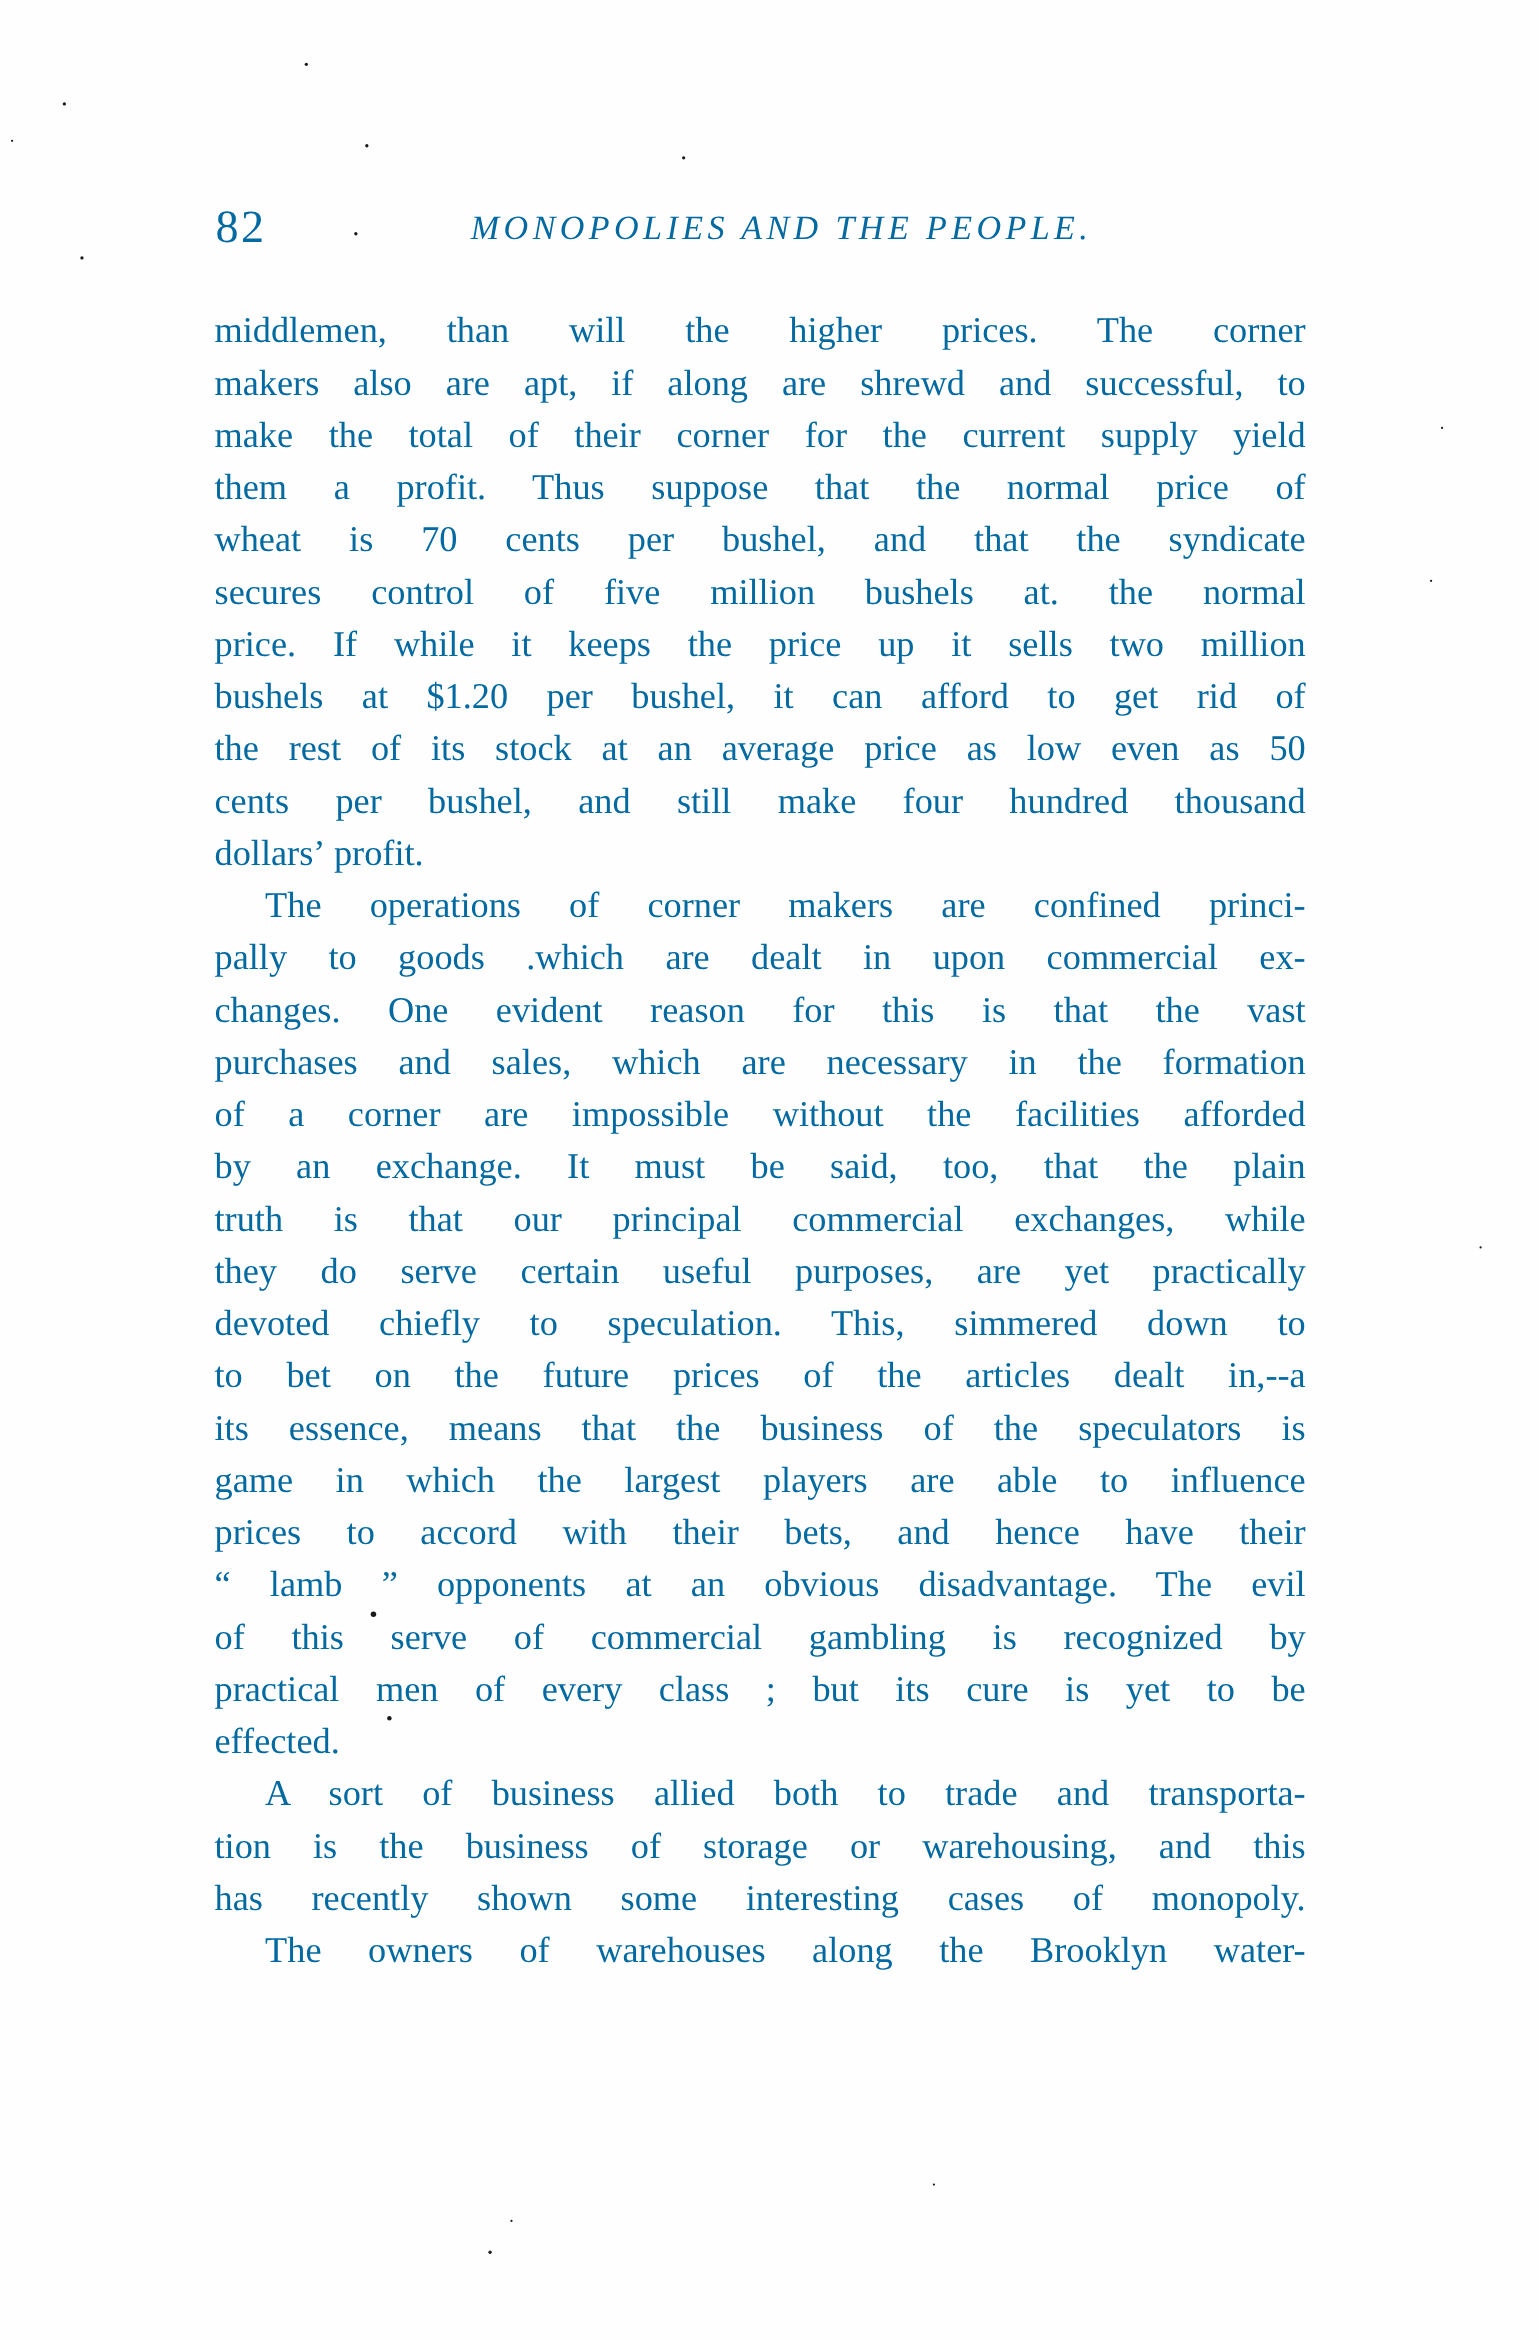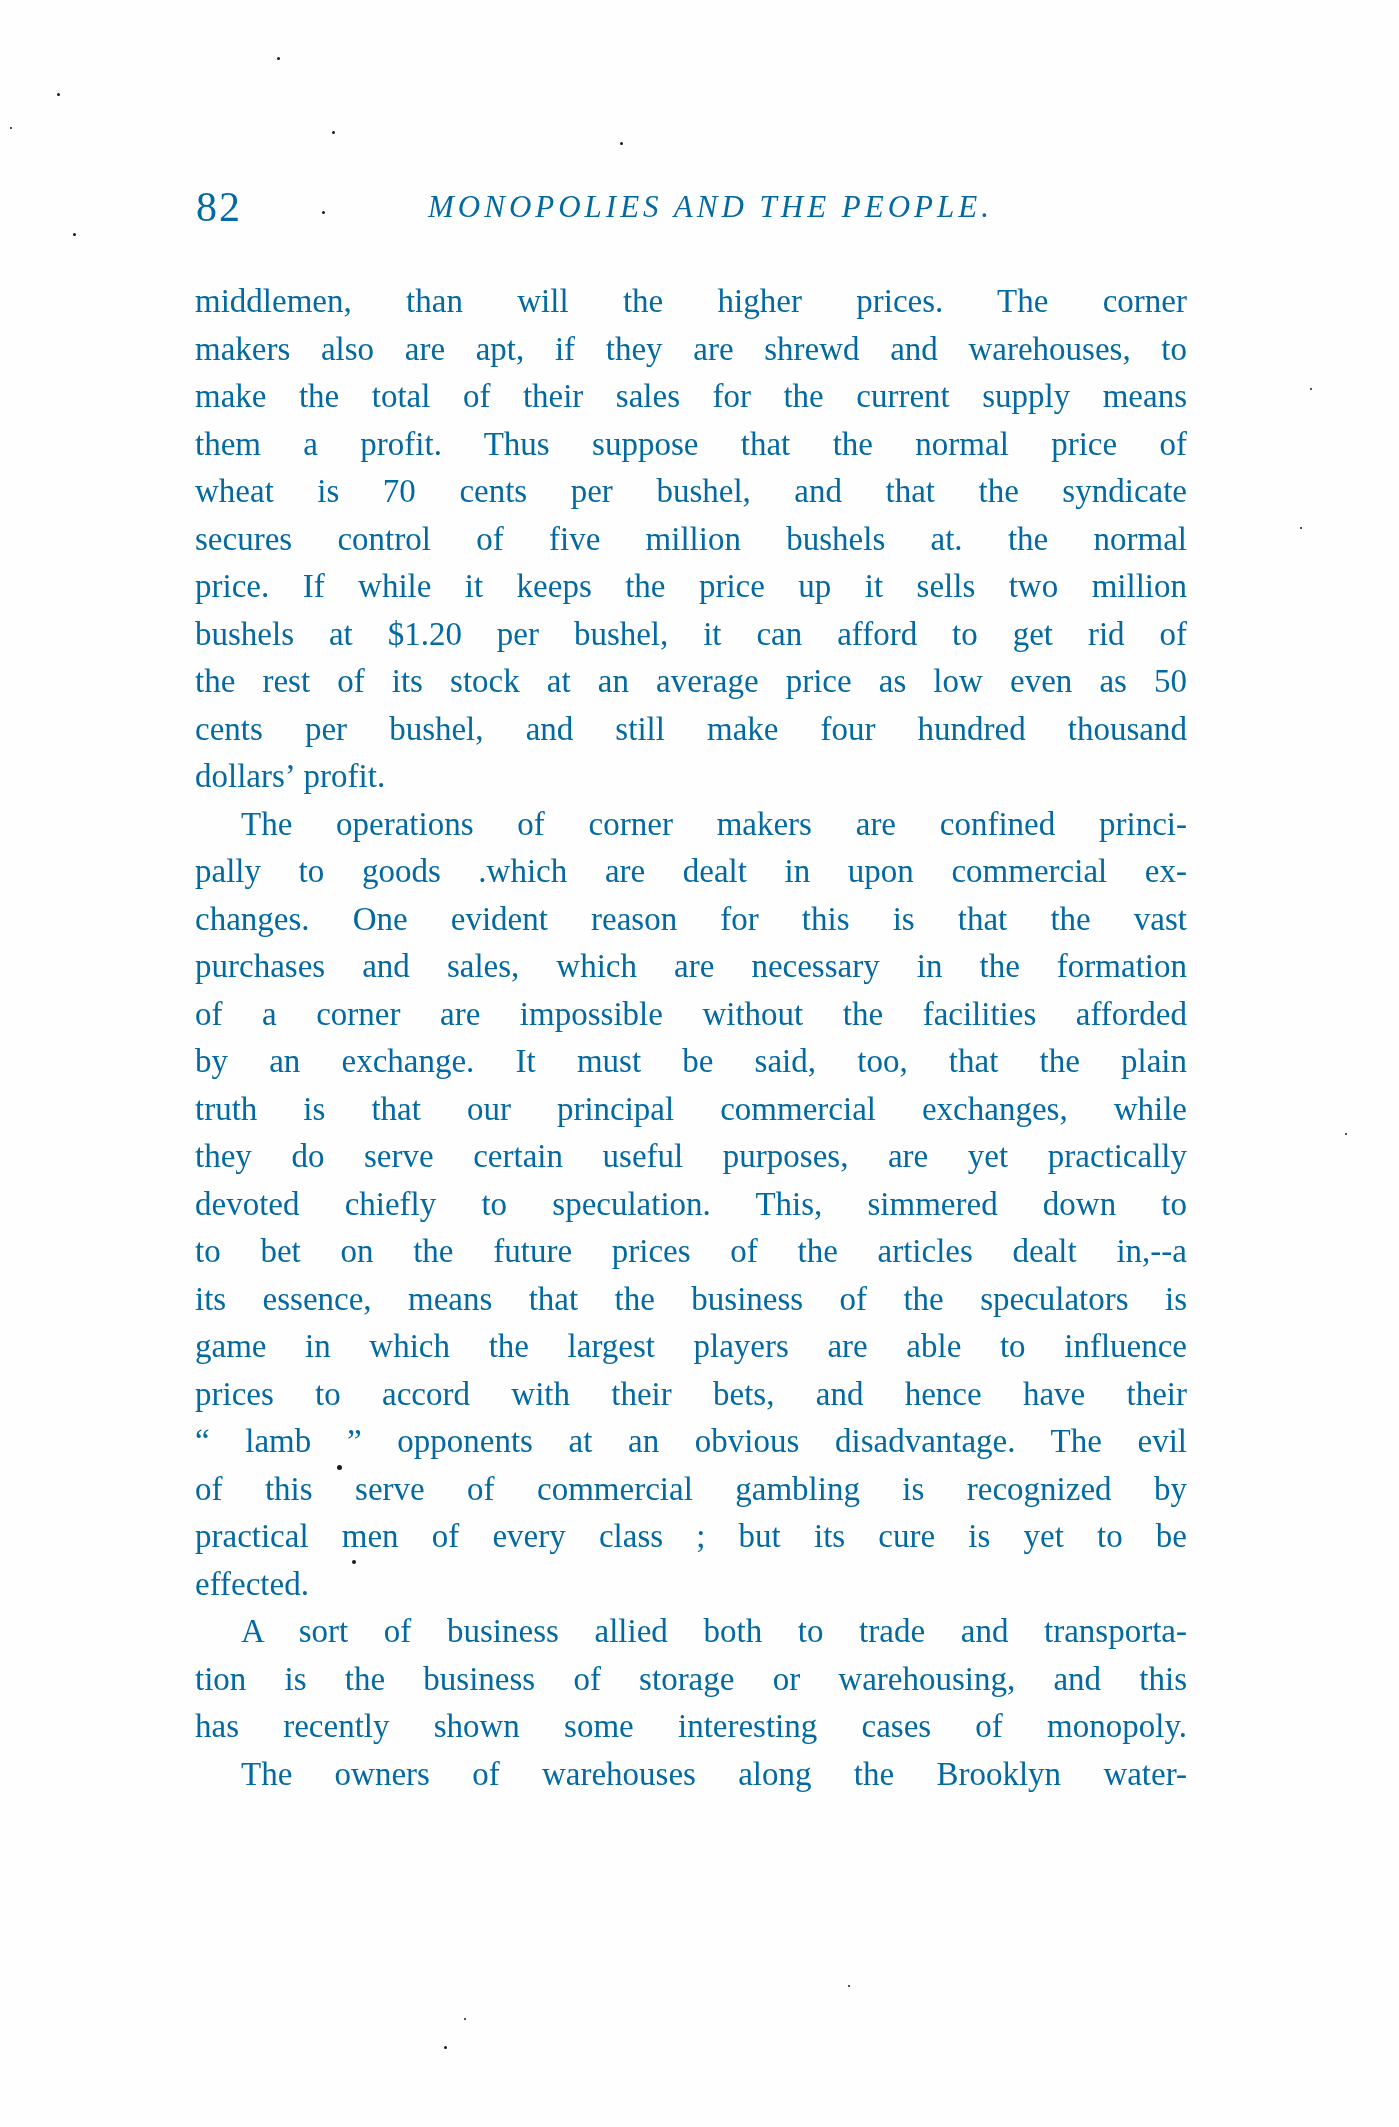--- a/index.html
+++ b/index.html
@@ -72,22 +72,22 @@
 
 <div class="page">
 
   <div>
     <span class="page-number">82</span>
     <div class="running-title">MONOPOLIES AND THE PEOPLE.</div>
   </div>
 
   <div class="body-text">
       <div class="line">middlemen, than will the higher prices.  The corner</div>
-      <div class="line">makers also are apt, if they are shrewd and warehouses, to</div>
-      <div class="line">make the total of their sales for the current supply means</div>
+      <div class="line">makers also are apt, if along are shrewd and successful, to</div>
+      <div class="line">make the total of their corner for the current supply yield</div>
       <div class="line">them a profit.  Thus suppose that the normal price of</div>
       <div class="line">wheat is 70 cents per bushel, and that the syndicate</div>
       <div class="line">secures control of five million bushels at. the normal</div>
       <div class="line">price.  If while it keeps the price up it sells two million</div>
       <div class="line">bushels at $1.20 per bushel, it can afford to get rid of</div>
       <div class="line">the rest of its stock at an average price as low even as 50</div>
       <div class="line">cents per bushel, and still make four hundred thousand</div>
       <div class="line parend">dollars’ profit.</div>
       <div class="line indent">The operations of corner makers are confined princi-</div>
       <div class="line">pally to goods .which are dealt in upon commercial ex-</div>

